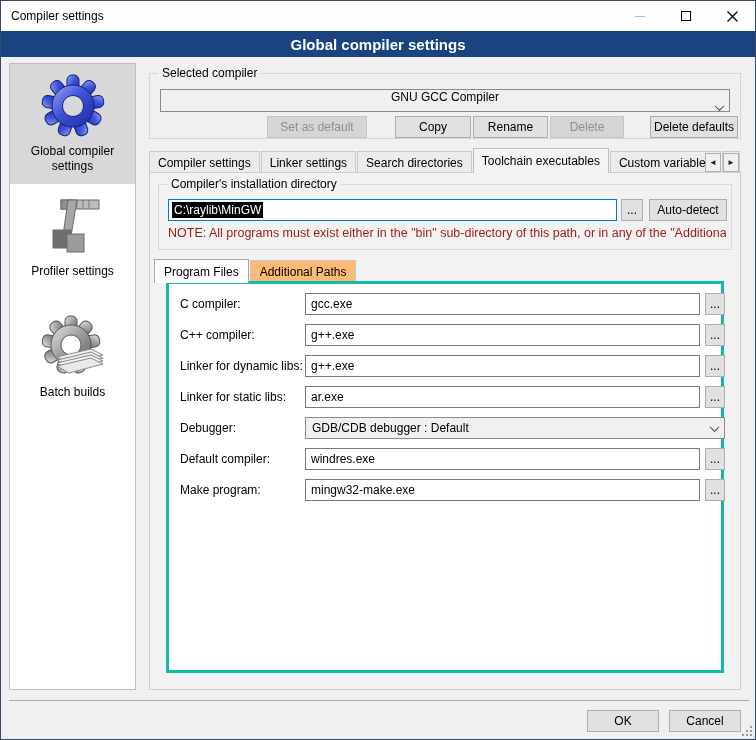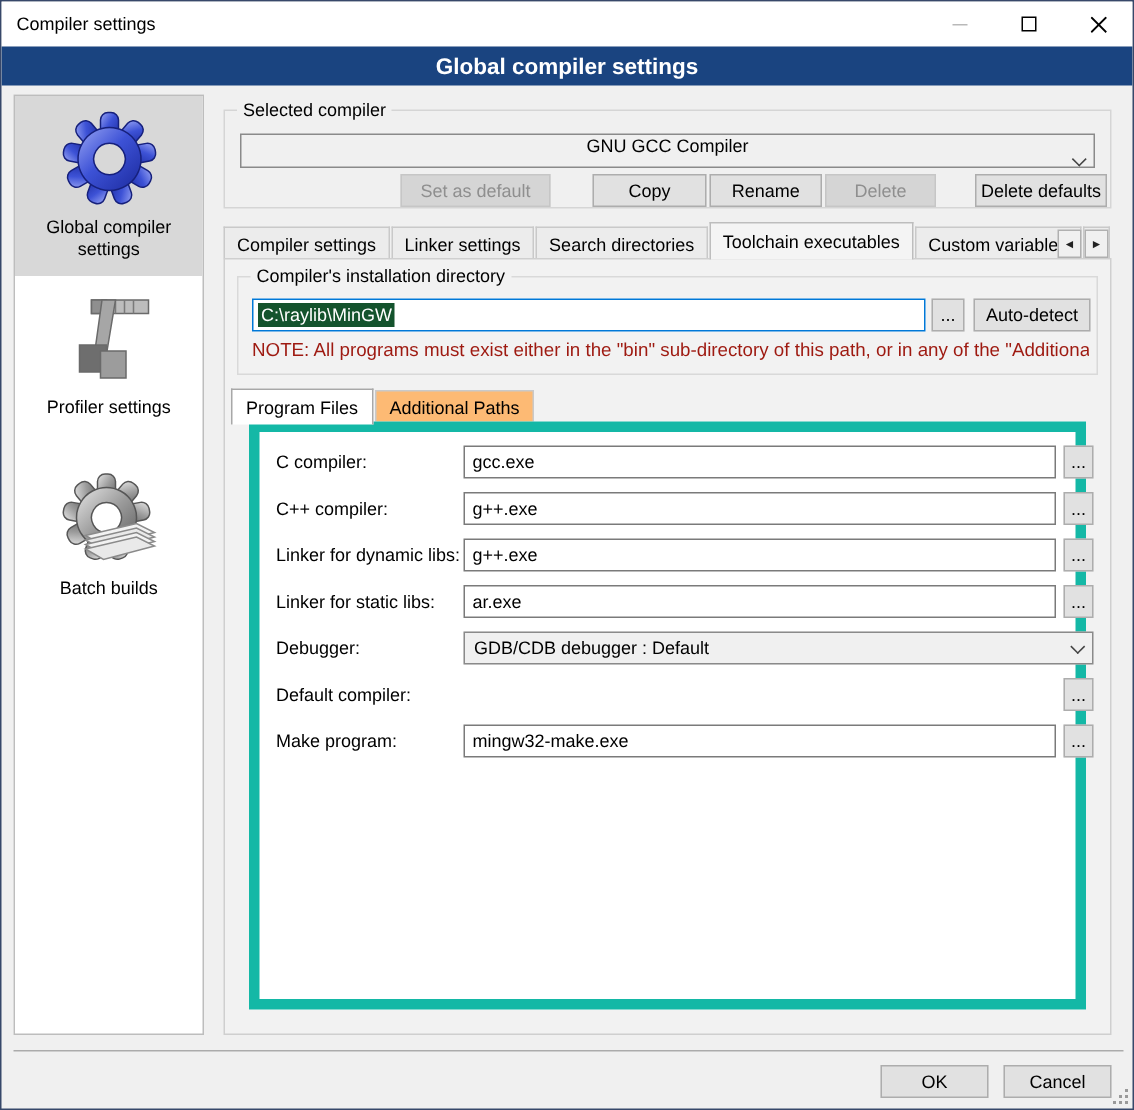--- a/index.html
+++ b/index.html
@@ -46,29 +46,29 @@
   .tab.active { height:25px; background:#f4f4f4; position:relative; z-index:3; border-color:#bdbdbd; }
   .tab.clipped { width:36px; overflow:hidden; padding-right:0; }
   .tab-arrows { position:absolute; right:2px; top:2px; display:flex; z-index:4; }
   .tab-arrow { width:16px; height:19px; background:#f0f0f0; border:1px solid #b0b0b0; margin-left:2px;
     display:flex; align-items:center; justify-content:center; font-size:8px; color:#222; cursor:pointer; }
   .page { position:absolute; left:148px; top:171px; width:592px; height:518px;
     background:#f2f2f2; border:1px solid #cfcfcf; z-index:2; }
   
   .fake-input { position:absolute; background:#fff; border:1px solid #0078d7; height:22px;
     display:flex; align-items:center; padding:0 3px; cursor:text; }
-  .sel-text { background:#14532d; color:#fff; padding:1px 2px; white-space:nowrap; }
+  .sel-text { background:#000000; color:#fff; padding:1px 2px; white-space:nowrap; }
   .note { position:absolute; color:#9e1a11; font-size:12.5px; white-space:nowrap; overflow:hidden; }
   
   .subtabs { position:absolute; left:4px; top:86px; display:flex; align-items:center; }
   .subtab { height:22px; padding:0 9px; display:flex; align-items:center; background:#fdba74;
     border:1px solid #c9c9c9; border-bottom:none; margin-right:1px; cursor:pointer; }
   .subtab.active { height:24px; background:#fff; position:relative; z-index:3; border-color:#a8a8a8; }
   .subpage { position:absolute; left:16px; top:108px; width:558px; height:392px;
-    background:#fff; border:7px solid #14b8a6; z-index:2; }
+    background:#fff; border:3px solid #14b8a6; z-index:2; }
   .row { position:absolute; left:0; width:100%; height:22px; }
   .row-label { position:absolute; left:11px; top:4px; font-size:12px; }
   .row-input { position:absolute; left:136px; top:0; width:395px; height:22px;
     border:1px solid #7a7a7a; background:#fff; font-family:"Liberation Sans",sans-serif;
     font-size:12px; padding:0 5px; }
   .row-browse { left:536px; top:0; width:20px; height:22px; }
   .row-combo { left:136px; top:0; width:420px; height:22px; }
   
   .divider { position:absolute; left:8px; top:699px; width:740px; height:1px; background:#ababab; }
   .grip { position:absolute; right:3px; bottom:3px; }
@@ -284,20 +284,21 @@
       <div class="row" style="top:133px;">
         <span class="row-label">Debugger:</span>
         <div class="combo row-combo">
           <span>GDB/CDB debugger : Default</span>
           <span class="chev"></span>
         </div>
       </div>
 
       <div class="row" style="top:164px;">
         <span class="row-label">Default compiler:</span>
+        <input class="row-input" value="windres.exe" style="">
         <div class="btn row-browse">
             <span>...</span>
           </div>
       </div>
 
       <div class="row" style="top:195px;">
         <span class="row-label">Make program:</span>
         <input class="row-input" value="mingw32-make.exe" style="">
         <div class="btn row-browse">
             <span>...</span>

